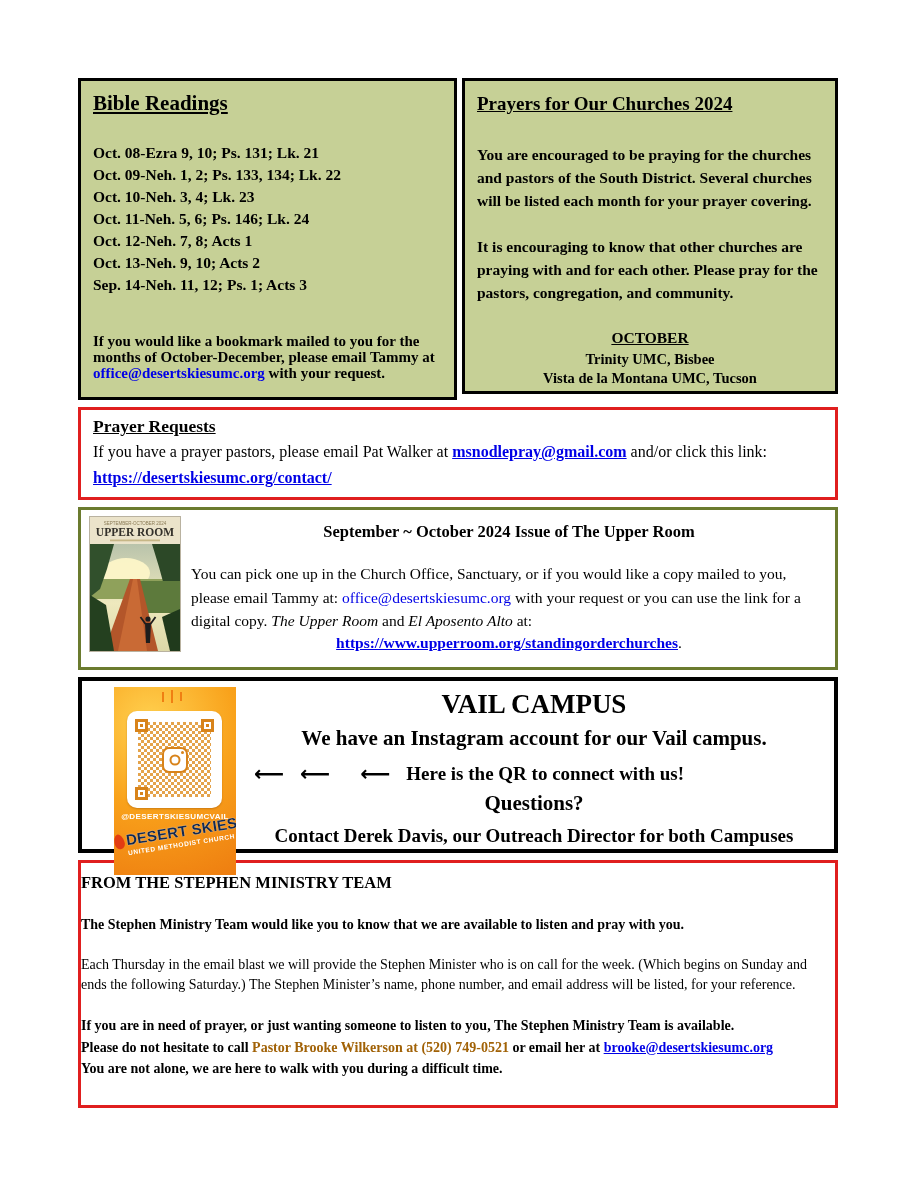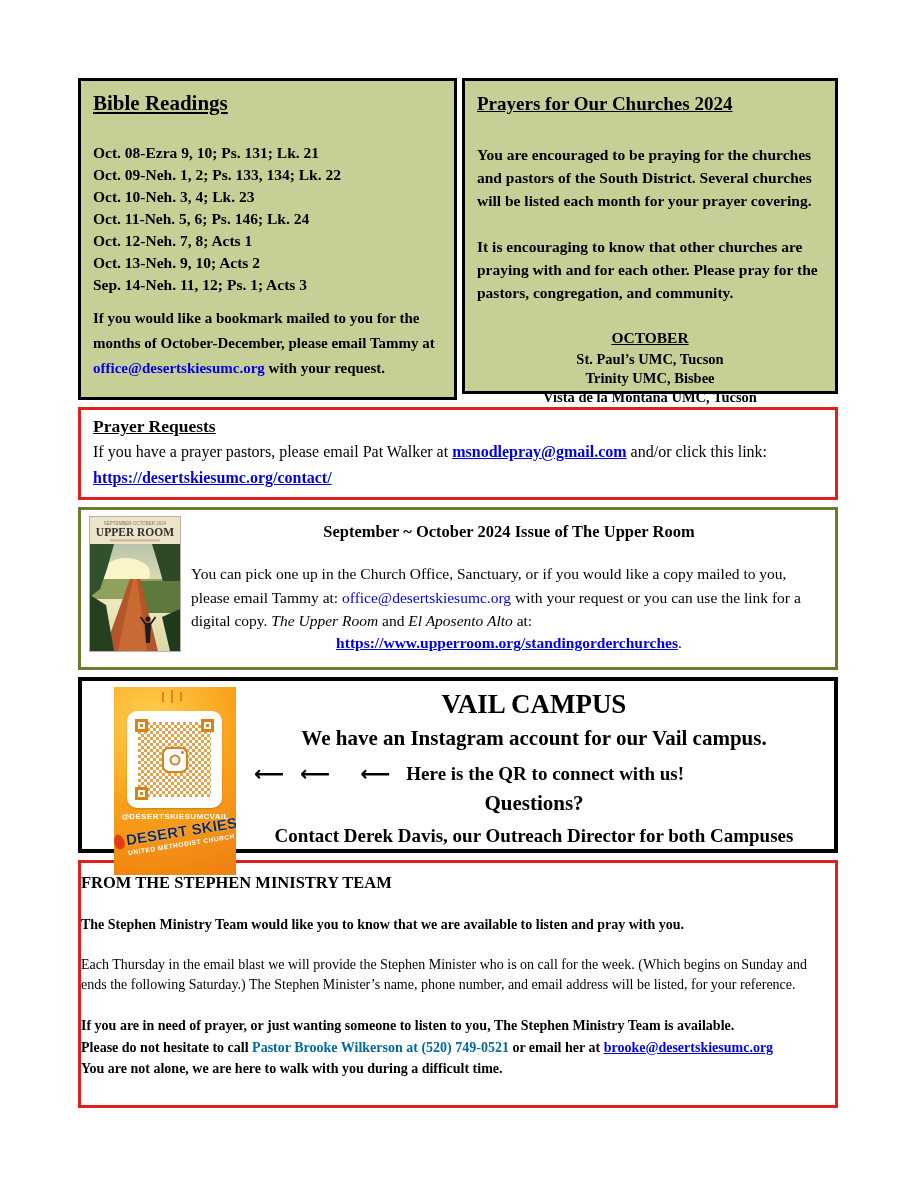--- a/index.html
+++ b/index.html
@@ -13,21 +13,21 @@
   .green-panel{
     background:#c6d096;border:3px solid #000;box-sizing:border-box;
     padding:8px 12px 10px 12px;
   }
   .panel-bible{width:379px;height:322px;}
   .panel-churches{width:376px;height:316px;}
   .panel-title{font-weight:bold;text-align:left;text-decoration:underline;}
   .panel-bible .panel-title{font-size:21px;margin:2px 0 26px 0;}
   .panel-churches .panel-title{font-size:19px;margin:4px 0 28px 0;}
   .reading-line{font-weight:bold;font-size:15.5px;line-height:22px;}
-  .bible-note{font-weight:bold;font-size:15px;line-height:25px;margin-top:10px;}
+  .bible-note{font-weight:bold;font-size:15px;line-height:16px;margin-top:37px;}
   .church-para{font-weight:bold;font-size:15.5px;line-height:23px;margin:0 0 23px 0;}
   .october-block{text-align:center;margin-top:25px;}
   .october-title{font-weight:bold;font-size:15.5px;text-decoration:underline;margin-bottom:3px;}
   .church-line{font-weight:bold;font-size:14.5px;line-height:19px;}
   a, .link{color:#0000e6;text-decoration:none;cursor:pointer;}
   .link-u{color:#0000e6;font-weight:bold;text-decoration:underline;cursor:pointer;}
 
   .red-panel{
     border:3px solid #e01f1f;box-sizing:border-box;width:760px;background:#fff;
   }
@@ -56,21 +56,21 @@
   .arrow{font-family:"DejaVu Sans",sans-serif;font-weight:bold;font-size:21px;line-height:20px;}
   .arrow.a1{margin-right:16px;}
   .arrow.a2{margin-right:30px;}
   .arrow.a3{margin-right:16px;}
   .arrow-text{font-weight:bold;font-size:19px;}
 
   .panel-stephen{margin-top:7px;height:248px;padding:8px 0;}
   .panel-stephen .panel-title{font-size:16.5px;text-decoration:none;margin:2px 0 22px 0;}
   .stephen-p{font-size:14px;line-height:20px;margin:0 0 20px 0;}
   .stephen-p.bold{font-weight:bold;line-height:21.5px;margin-bottom:0;}
-  .name-grey{color:#0369a1;}
+  .name-grey{color:#a16207;}
 
   
   .cover svg{display:block;border:1px solid #b9b2a0;}
 
   
   .qr-art{
     flex:0 0 122px;height:188px;margin-left:24px;position:relative;overflow:hidden;
     background:radial-gradient(circle at 30% 18%, #ffd04f 0%, #f9a21b 48%, #ee7d10 100%);
   }
   .qr-rays i{position:absolute;top:5px;width:2px;height:13px;background:#f07f12;display:block;}
@@ -133,21 +133,20 @@
       </div>
       <div class="bible-note"><span>If you would like a bookmark mailed to you for the months of October-December, please email Tammy at </span><a class="link" style="font-weight:bold;">office@desertskiesumc.org</a><span> with your request.</span></div>
     </div>
 
     <div class="green-panel panel-churches">
       <div class="panel-title">Prayers for Our Churches 2024</div>
       <p class="church-para">You are encouraged to be praying for the churches and pastors of the South District. Several churches will be listed each month for your prayer covering.</p>
       <p class="church-para" style="margin-bottom:0;">It is encouraging to know that other churches are praying with and for each other. Please pray for the pastors, congregation, and community.</p>
       <div class="october-block">
         <div class="october-title">OCTOBER</div>
-        <div class="church-line">St. Paul’s UMC, Tucson</div>
         <div class="church-line">Trinity UMC, Bisbee</div>
         <div class="church-line">Vista de la Montana UMC, Tucson</div>
       </div>
     </div>
   </div>
 
   <div class="red-panel panel-prayer">
     <div class="panel-title">Prayer Requests</div>
     <div class="prayer-body"><span>If you have a prayer pastors, please email Pat Walker at </span><a class="link-u">msnodlepray@gmail.com</a><span>  and/or click this link: </span><a class="link-u">https://desertskiesumc.org/contact/</a></div>
   </div>

